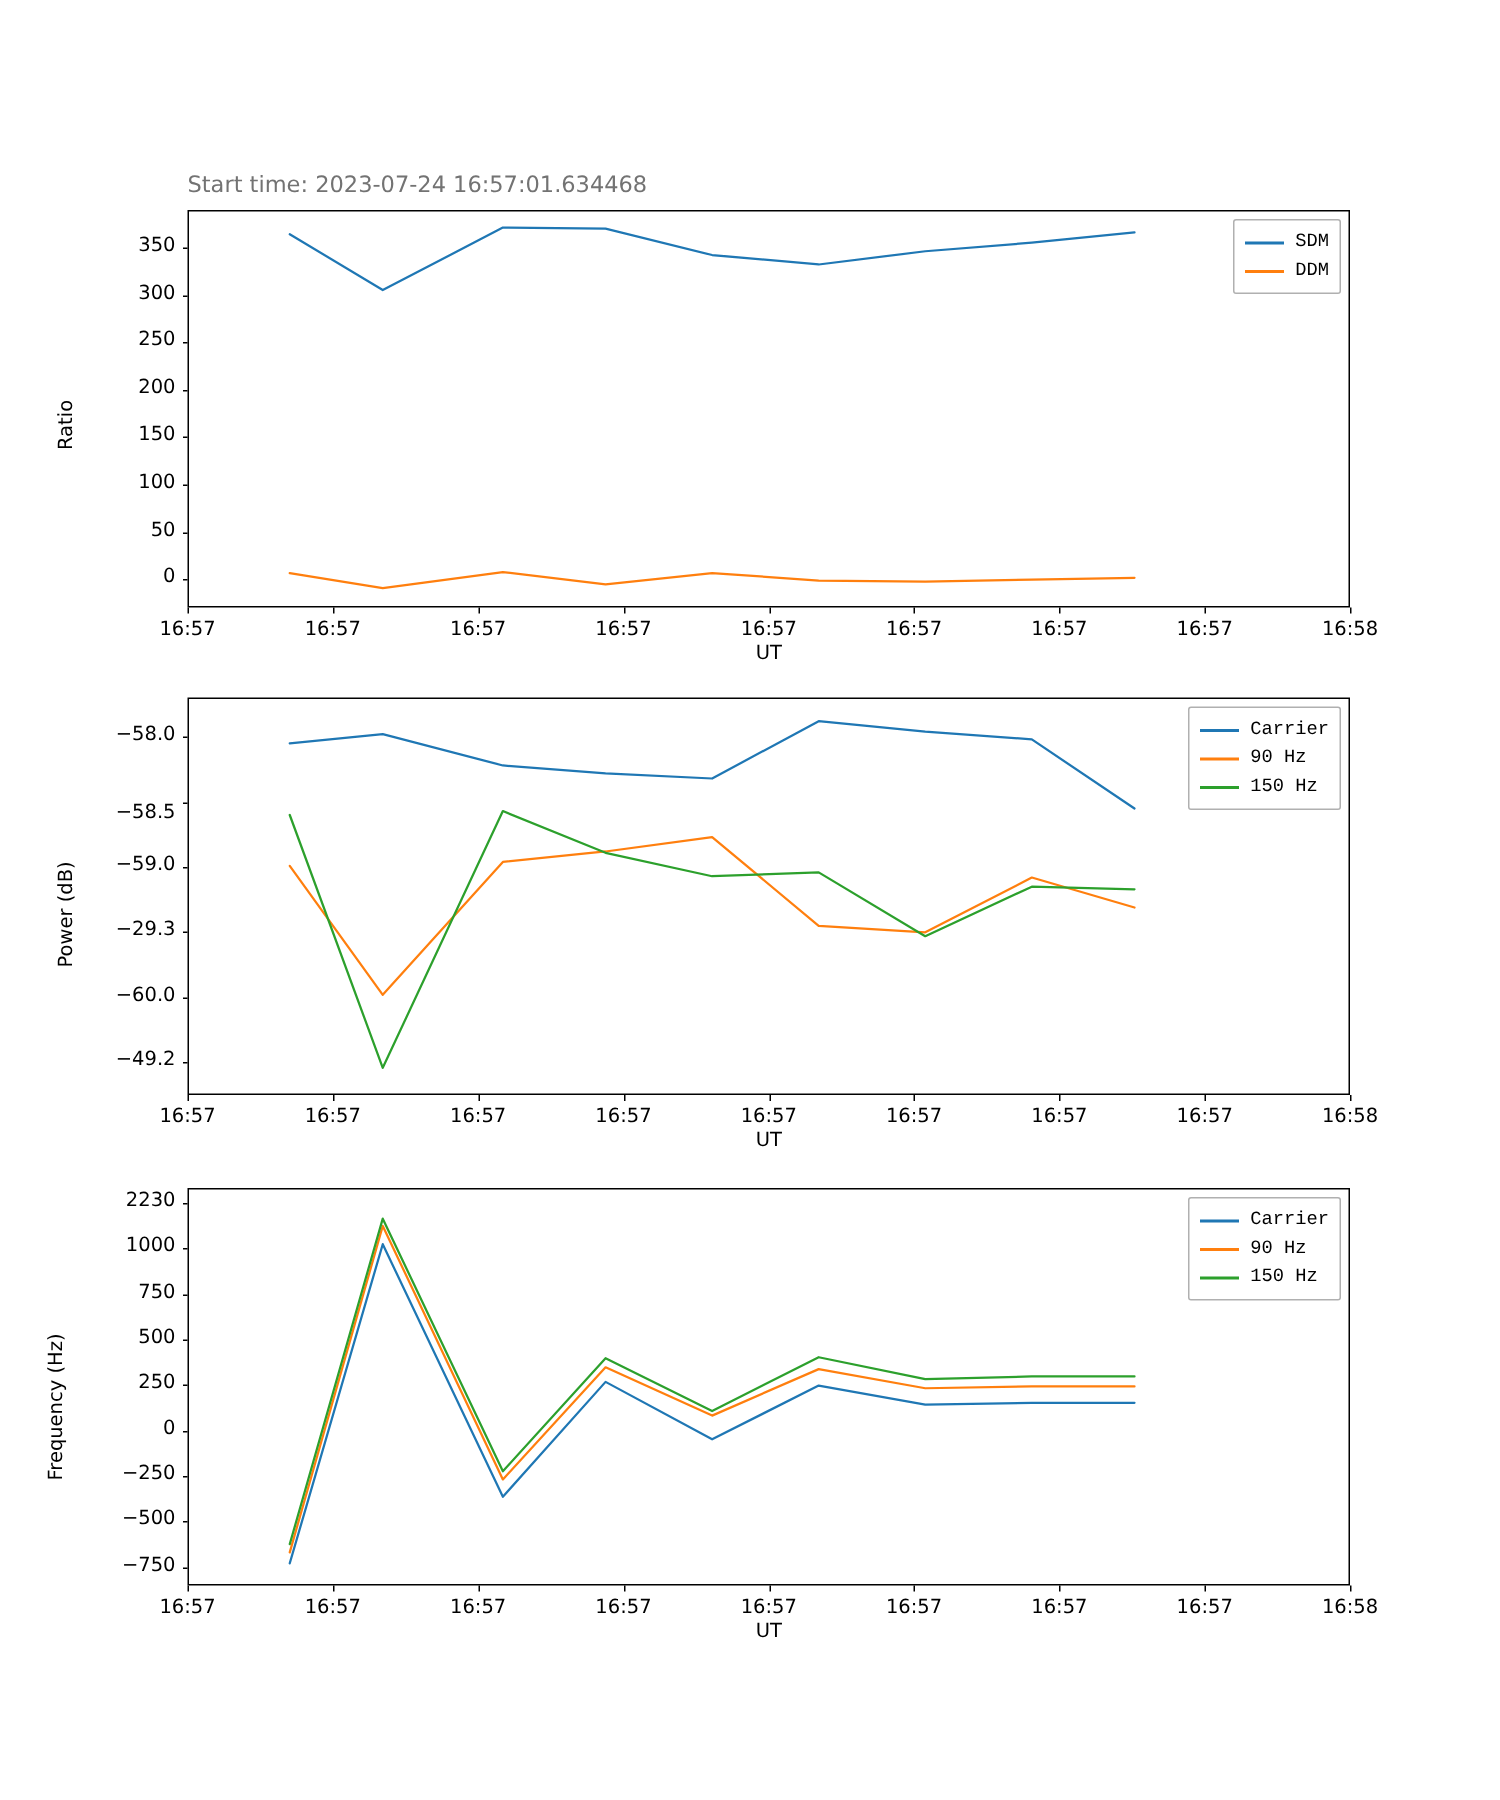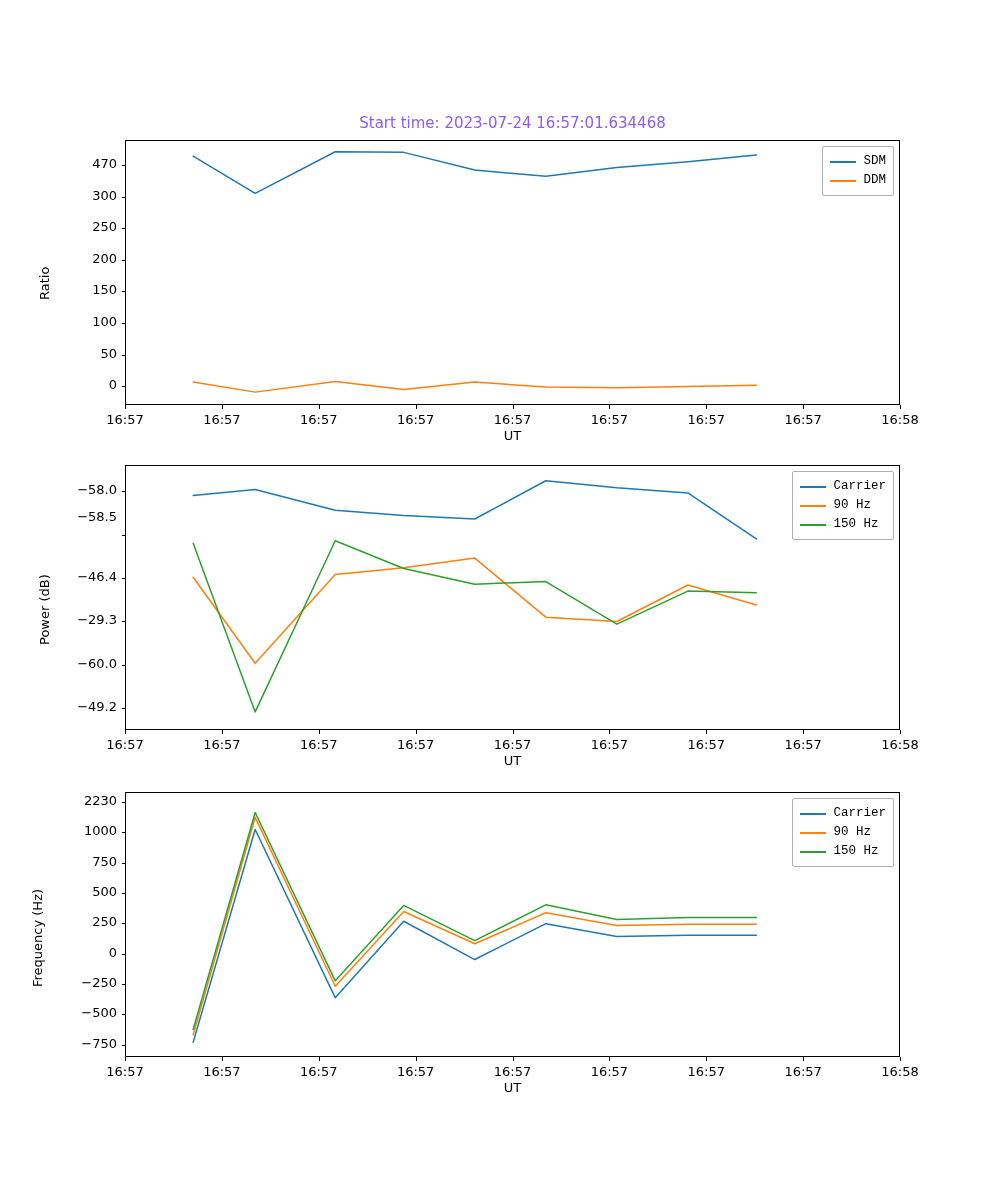--- a/index.html
+++ b/index.html
@@ -20,23 +20,22 @@
     left: 0; top: 0;
     width: 1000px;
     height: 1200px;
   }
   .panel {
     position: absolute;
   }
   .plot-title {
     position: absolute;
     width: 100%;
-    text-align: center;
     font-size: 15px;
-    color: #8b5cf6;
+    color: #737373;
     top: -26px;
     left: 0;
   }
   .axes-frame {
     position: absolute;
     left: 0; top: 0;
     width: 100%;
     height: 100%;
     border: 1px solid #000000;
     box-sizing: border-box;
@@ -152,21 +151,21 @@
       <div class="tick-label-y" style="left: -78px; width: 70px; top: 173.976px;">100</div>
       <div class="tick-mark" style="left: -3.5px; top: 151.429px; width: 3.5px; height: 1px;"></div>
       <div class="tick-label-y" style="left: -78px; width: 70px; top: 142.429px;">150</div>
       <div class="tick-mark" style="left: -3.5px; top: 119.881px; width: 3.5px; height: 1px;"></div>
       <div class="tick-label-y" style="left: -78px; width: 70px; top: 110.881px;">200</div>
       <div class="tick-mark" style="left: -3.5px; top: 88.3333px; width: 3.5px; height: 1px;"></div>
       <div class="tick-label-y" style="left: -78px; width: 70px; top: 79.3333px;">250</div>
       <div class="tick-mark" style="left: -3.5px; top: 56.7857px; width: 3.5px; height: 1px;"></div>
       <div class="tick-label-y" style="left: -78px; width: 70px; top: 47.7857px;">300</div>
       <div class="tick-mark" style="left: -3.5px; top: 25.2381px; width: 3.5px; height: 1px;"></div>
-      <div class="tick-label-y" style="left: -78px; width: 70px; top: 16.2381px;">470</div>
+      <div class="tick-label-y" style="left: -78px; width: 70px; top: 16.2381px;">350</div>
     </div>
 
   <div class="panel" id="panel1" style="left:125px; top:465px; width:775px; height:265px;">
     <div class="axes-frame">
       <svg class="plot-svg" id="svg1" width="775" height="265">
           <polyline points="67.17,29.54 129.17,23.46 209.25,44.31 277.71,49.52 348.75,53.00 419.79,14.77 490.83,21.72 561.88,26.93 630.33,72.98" fill="none" stroke="#1f77b4" stroke-width="1.5" stroke-linejoin="round" stroke-linecap="round"></polyline>
           <polyline points="67.17,111.21 129.17,197.23 209.25,108.61 277.71,101.66 348.75,92.10 419.79,151.18 490.83,155.52 561.88,119.03 630.33,139.02" fill="none" stroke="#ff7f0e" stroke-width="1.5" stroke-linejoin="round" stroke-linecap="round"></polyline>
           <polyline points="67.17,77.33 129.17,245.89 209.25,74.72 277.71,102.52 348.75,118.16 419.79,115.56 490.83,158.13 561.88,125.11 630.33,126.85" fill="none" stroke="#2ca02c" stroke-width="1.5" stroke-linejoin="round" stroke-linecap="round"></polyline>
         </svg>
     </div>
@@ -204,23 +203,23 @@
       <div class="tick-label-x" style="left: 638.125px; width: 80px; top: 272px;">16:57</div>
       <div class="tick-mark" style="left: 775px; top: 265px; width: 1px; height: 3.5px;"></div>
       <div class="tick-label-x" style="left: 735px; width: 80px; top: 272px;">16:58</div>
       <div class="tick-mark" style="left: -3.5px; top: 243.279px; width: 3.5px; height: 1px;"></div>
       <div class="tick-label-y" style="left: -78px; width: 70px; top: 234.279px;">−49.2</div>
       <div class="tick-mark" style="left: -3.5px; top: 199.836px; width: 3.5px; height: 1px;"></div>
       <div class="tick-label-y" style="left: -78px; width: 70px; top: 190.836px;">−60.0</div>
       <div class="tick-mark" style="left: -3.5px; top: 156.393px; width: 3.5px; height: 1px;"></div>
       <div class="tick-label-y" style="left: -78px; width: 70px; top: 147.393px;">−29.3</div>
       <div class="tick-mark" style="left: -3.5px; top: 112.951px; width: 3.5px; height: 1px;"></div>
-      <div class="tick-label-y" style="left: -78px; width: 70px; top: 103.951px;">−46.4</div>
+      <div class="tick-label-y" style="left: -78px; width: 70px; top: 103.951px;">−59.0</div>
       <div class="tick-mark" style="left: -3.5px; top: 69.5082px; width: 3.5px; height: 1px;"></div>
-      <div class="tick-label-y" style="left: -78px; width: 70px; top: 44px;">−58.5</div>
+      <div class="tick-label-y" style="left: -78px; width: 70px; top: 69px;">−58.5</div>
       <div class="tick-mark" style="left: -3.5px; top: 26.0656px; width: 3.5px; height: 1px;"></div>
       <div class="tick-label-y" style="left: -78px; width: 70px; top: 17.0656px;">−58.0</div>
     </div>
 
   <div class="panel" id="panel2" style="left:125px; top:792px; width:775px; height:265px;">
     <div class="axes-frame">
       <svg class="plot-svg" id="svg2" width="775" height="265">
           <polyline points="67.17,249.20 129.17,36.47 209.25,204.83 277.71,128.25 348.75,166.54 419.79,130.68 490.83,143.44 561.88,142.22 630.33,142.22" fill="none" stroke="#1f77b4" stroke-width="1.5" stroke-linejoin="round" stroke-linecap="round"></polyline>
           <polyline points="67.17,241.90 129.17,24.31 209.25,193.28 277.71,118.52 348.75,150.73 419.79,119.74 490.83,132.50 561.88,131.28 630.33,131.28" fill="none" stroke="#ff7f0e" stroke-width="1.5" stroke-linejoin="round" stroke-linecap="round"></polyline>
           <polyline points="67.17,236.43 129.17,19.45 209.25,187.81 277.71,112.44 348.75,147.69 419.79,111.83 490.83,126.42 561.88,124.60 630.33,124.60" fill="none" stroke="#2ca02c" stroke-width="1.5" stroke-linejoin="round" stroke-linecap="round"></polyline>

